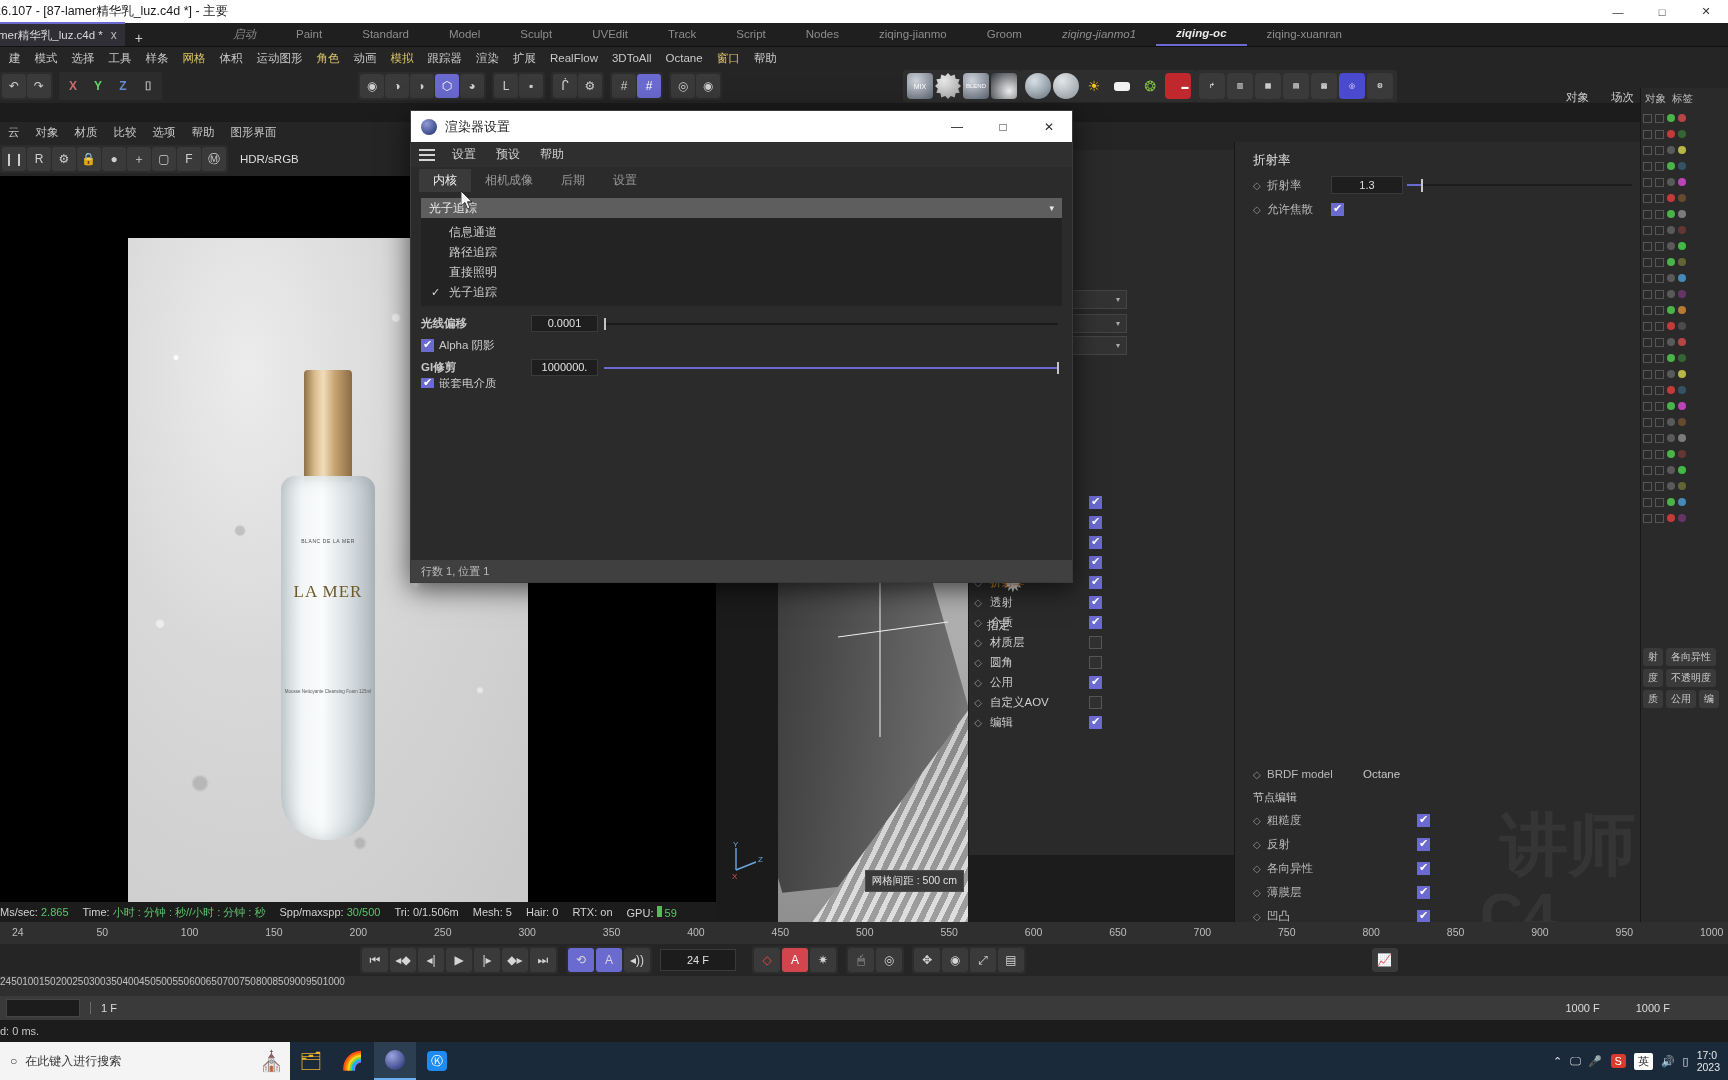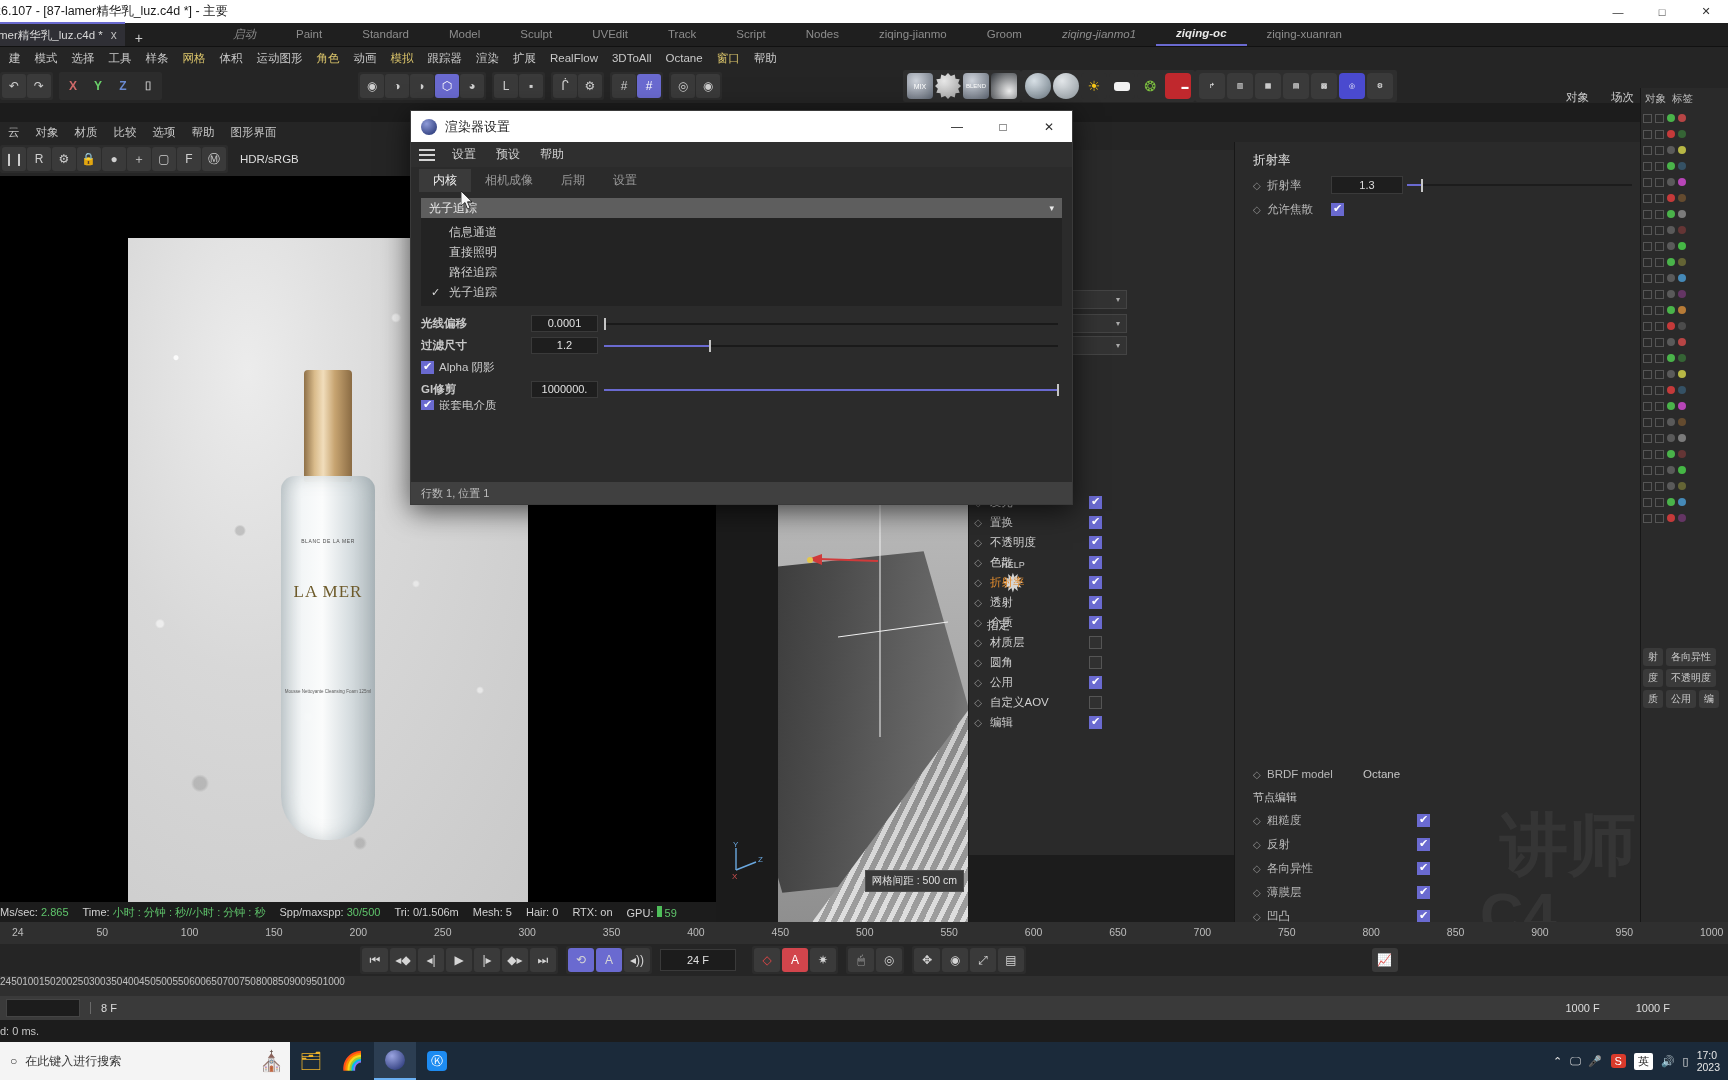--- a/index.html
+++ b/index.html
@@ -227,21 +227,21 @@
     position:absolute; left:1640px; top:88px; width:88px; height:834px;
     background:#2a2a2a; border-left:1px solid #171717;
   }
   .fr-hdr { display:flex; font-size:10.5px; color:#bdbdbd; padding:4px 4px; gap:6px;}
   .fr-row { display:flex; align-items:center; gap:3px; height:16px; padding-left:2px;}
   .dot { width:8px; height:8px; border-radius:50%; }
   .sq { width:9px; height:9px; border:1px solid #555; }
 
   
   .dialog {
-    position:absolute; left:410px; top:110px; width:663px; height:395px;
+    position:absolute; left:410px; top:110px; width:663px; height:473px;
     background:#2b2b2b; box-shadow:0 6px 26px rgba(0,0,0,.65);
     border:1px solid #3a3a3a;
   }
   .dlg-title {
     height:31px; background:#ffffff; display:flex; align-items:center;
     color:#1d1d1d; font-size:13px; padding-left:10px; gap:8px;
   }
   .dlg-title .wbtns { margin-left:auto; display:flex; }
   .dlg-title .wbtn { width:46px; height:31px; display:flex; align-items:center; justify-content:center;
      font-size:12px; color:#2b2b2b; }
@@ -904,49 +904,40 @@
       <span>光子追踪</span>
       <span class="caret">▾</span>
     </div>
     <div class="dd-list" id="ddlist">
         <div class="dd-item">
           <span class="ck"></span>
           <span class="tx">信息通道</span>
         </div>
         <div class="dd-item">
           <span class="ck"></span>
-          <span class="tx">直接照明</span>
+          <span class="tx">路径追踪</span>
         </div>
         <div class="dd-item">
           <span class="ck"></span>
-          <span class="tx">路径追踪</span>
+          <span class="tx">直接照明</span>
         </div>
         <div class="dd-item">
           <span class="ck">✓</span>
           <span class="tx">光子追踪</span>
         </div>
       </div>
 
     <div class="dlg-fields">
       <div class="fld">
         <span class="lab">光线偏移</span>
         <span class="numbox2">0.0001</span>
         <span class="sl">
           <span class="track"></span>
             <span class="fill" style="width:0%"></span>
             <span class="knob" style="left:0%"></span>
-        </span>
-      </div>
-      <div class="fld">
-        <span class="lab">过滤尺寸</span>
-        <span class="numbox2">1.2</span>
-        <span class="sl">
-          <span class="track"></span>
-            <span class="fill" style="width:23%"></span>
-            <span class="knob" style="left:23%"></span>
         </span>
       </div>
       <div class="chk">
         <span class="cb on"></span>
         <span>Alpha 阴影</span>
       </div>
       <div class="fld">
         <span class="lab">GI修剪</span>
         <span class="numbox2">1000000.</span>
         <span class="sl">
@@ -1026,21 +1017,21 @@
       <div class="abtn">▤</div>
     </div>
     <div style="flex:1"></div>
     <div class="abtn" style="margin-right:330px">📈</div>
   </div>
 
   <div class="ruler-bot" id="rulerbot"><span class="tk" style="left: 12px; top: 3px;">24</span><span class="tk" style="left: 96.4px; top: 3px;">50</span><span class="tk" style="left: 180.8px; top: 3px;">100</span><span class="tk" style="left: 265.2px; top: 3px;">150</span><span class="tk" style="left: 349.6px; top: 3px;">200</span><span class="tk" style="left: 434px; top: 3px;">250</span><span class="tk" style="left: 518.4px; top: 3px;">300</span><span class="tk" style="left: 602.8px; top: 3px;">350</span><span class="tk" style="left: 687.2px; top: 3px;">400</span><span class="tk" style="left: 771.6px; top: 3px;">450</span><span class="tk" style="left: 856px; top: 3px;">500</span><span class="tk" style="left: 940.4px; top: 3px;">550</span><span class="tk" style="left: 1024.8px; top: 3px;">600</span><span class="tk" style="left: 1109.2px; top: 3px;">650</span><span class="tk" style="left: 1193.6px; top: 3px;">700</span><span class="tk" style="left: 1278px; top: 3px;">750</span><span class="tk" style="left: 1362.4px; top: 3px;">800</span><span class="tk" style="left: 1446.8px; top: 3px;">850</span><span class="tk" style="left: 1531.2px; top: 3px;">900</span><span class="tk" style="left: 1615.6px; top: 3px;">950</span><span class="tk" style="left: 1700px; top: 3px;">1000</span></div>
 
   <div class="framerow">
     <div class="fbox"></div>
-    <div style="margin-left:10px; border-left:1px solid #6a6a6a; padding-left:10px">8 F</div>
+    <div style="margin-left:10px; border-left:1px solid #6a6a6a; padding-left:10px">1 F</div>
     <div style="margin-left:auto; margin-right:36px">1000 F</div>
     <div style="margin-right:58px">1000 F</div>
   </div>
 
   <div class="msgbar">
     <span>d: 0 ms.</span>
   </div>
 
   <div class="taskbar">
     <div class="searchbox">

